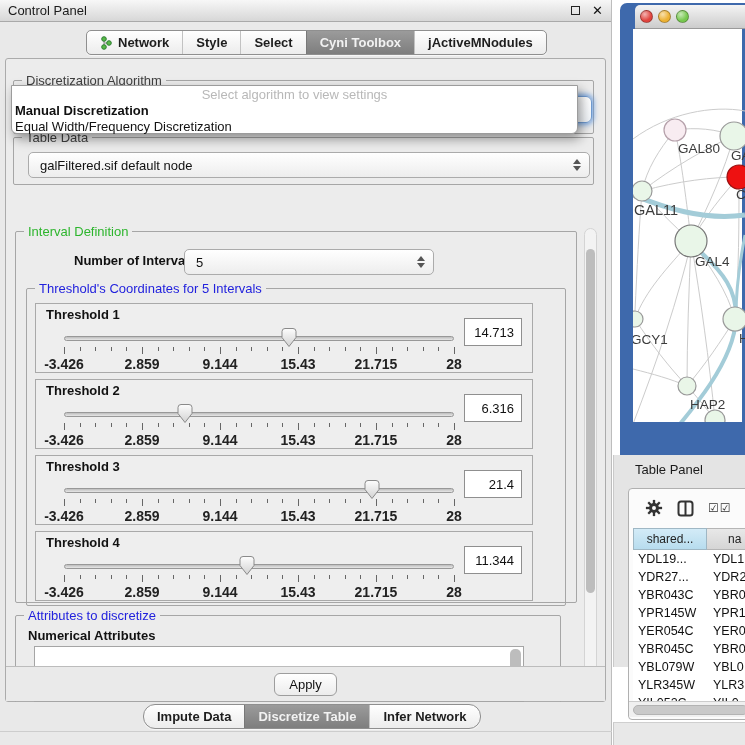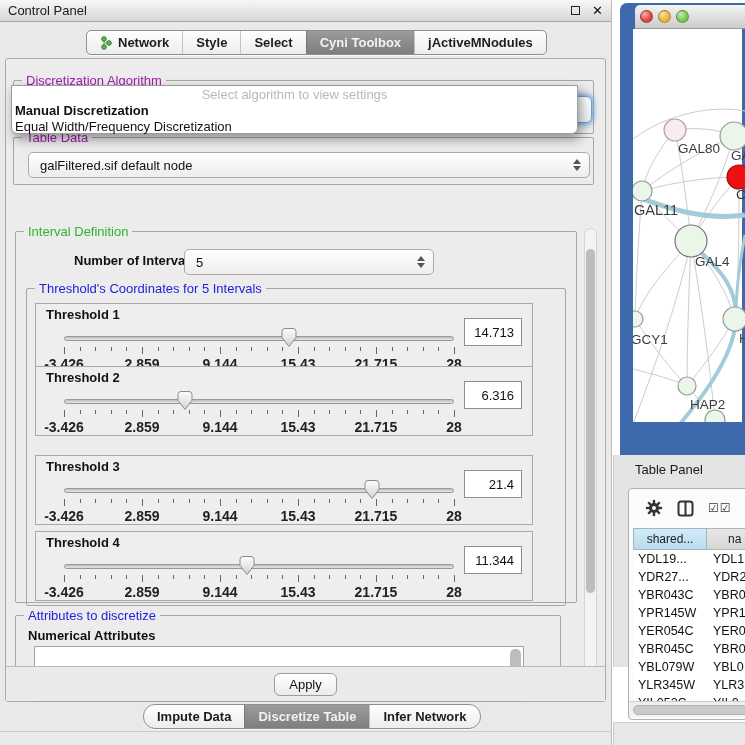--- a/index.html
+++ b/index.html
@@ -29,21 +29,21 @@
   .bottom-tabs { top:704px; left:143px;border-radius:12px; }
   .bottom-divider { position:absolute; top:731px; left:0; width:612px; border-top:1px solid #cdcdcd; }
 
   
   .content-panel { position:absolute; left:5px; top:58px; width:601px; height:644px;
     background:#ececec; border:1px solid #ababab; border-radius:3px; }
 
   .grp { position:absolute; border:1px solid #a6a6a6; border-radius:2px; }
   .grp-title { position:absolute; top:-8px; left:8px; background:#ececec; padding:0 4px;
     font-size:13px; white-space:nowrap; }
-  .t-green { color:#2db52d; } .t-blue { color:#2222dd; } .t-dark { color:#a21caf; }
+  .t-green { color:#2db52d; } .t-blue { color:#2222dd; } .t-dark { color:#404040; }
 
   .algo-grp { left:7px; top:21px; width:581px; height:54px; }
   .focus-combo { position:absolute; left:14px; top:37px; width:572px; height:27px;
     background:linear-gradient(#fff,#f0f4f8); border:1px solid #6f9bd2; border-radius:6px;
     box-shadow:0 0 5px 2px rgba(95,150,220,.8); z-index:1; }
 
   .popup { position:absolute; left:5px; top:26px; width:567px; height:49px; background:#fff;
     border:1px solid #9c9c9c; border-radius:0 0 6px 6px; z-index:40;
     box-shadow:3px 5px 12px rgba(0,0,0,.4); }
   .popup .hint { text-align:center; font-size:13px; color:#b8b8b8; line-height:17px; }
@@ -248,21 +248,21 @@
                         <linearGradient id="tg0" x1="0" y1="0" x2="0" y2="1">
                           <stop offset="0" stop-color="#fdfdfd"></stop>
                           <stop offset="1" stop-color="#d2d2d2"></stop>
                         </linearGradient>
                       </defs>
                       <path d="M4 0.5 h8 a3 3 0 0 1 3 3 v6 L8 18.5 L1 9.5 v-6 a3 3 0 0 1 3-3 Z" fill="url(#tg0)" stroke="#8a8a8a"></path>
                     </svg>
                   </div>
                   <input class="valbox" type="text" value="14.713" style="">
                 </div>
-                <div class="tpanel" style="top: 77px;">
+                <div class="tpanel" style="top: 90px;">
                   <div class="tlabel">Threshold 2</div>
                   <div class="sliderwrap">
                     <div class="track"></div>
                     <div class="tick major" style="left: 0%;"></div>
                     <div class="tick minor" style="left: 4%;"></div>
                     <div class="tick minor" style="left: 8%;"></div>
                     <div class="tick minor" style="left: 12%;"></div>
                     <div class="tick minor" style="left: 16%;"></div>
                     <div class="tick major" style="left: 20%;"></div>
                     <div class="tick minor" style="left: 24%;"></div>

